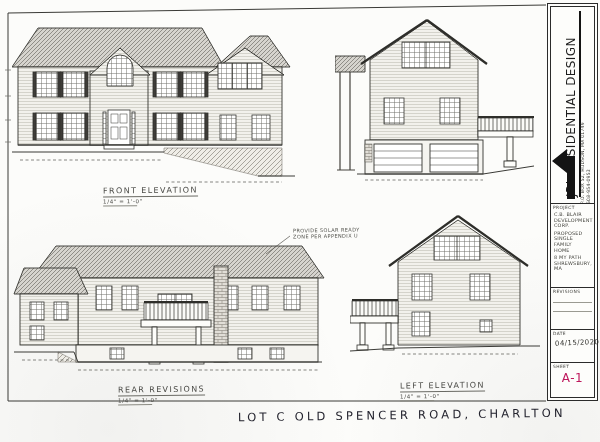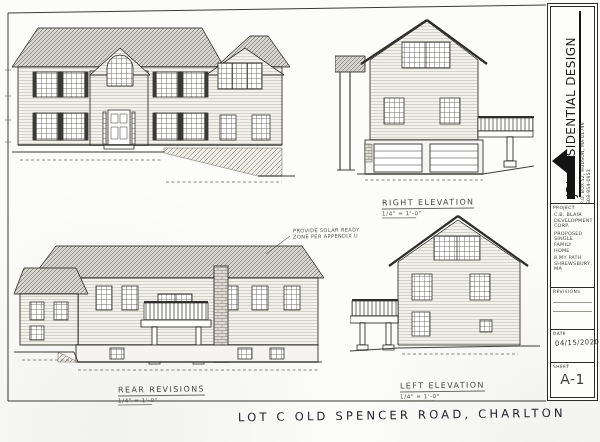--- a/index.html
+++ b/index.html
@@ -22,21 +22,21 @@
   .tb-inner{position:absolute;left:2px;top:2px;right:2px;bottom:2px;border:.8px solid #2b2b2b;}
   .tb-company{position:absolute;left:13px;top:190px;transform:rotate(-90deg);transform-origin:0 0;width:186px;
               font-size:12px;letter-spacing:.4px;white-space:nowrap;border-bottom:2.5px solid #141414;padding-bottom:1px;color:#1c1c1c;}
   .tb-address{position:absolute;left:29px;top:197px;transform:rotate(-90deg);transform-origin:0 0;width:108px;
               font-size:4.6px;line-height:5.6px;letter-spacing:.2px;white-space:nowrap;color:#3a3a36;}
   .tb-sec{position:absolute;left:0;right:0;border-top:1px solid #2b2b2b;padding:1px 2px;box-sizing:border-box;}
   .tb-h{font-size:4.4px;letter-spacing:.4px;color:#3b3b37;}
   .tb-lines{font-size:4.9px;line-height:5.6px;color:#45453f;margin:2px 0 0 1px;letter-spacing:.2px;}
   .tb-rule{border-bottom:.6px solid #9a9a92;height:8px;}
   .tb-date{font-size:7px;letter-spacing:.4px;color:#33332f;margin:3px 0 0 2px;transform:rotate(-2deg);}
-  .tb-sheet{font-size:14px;letter-spacing:.5px;color:#404040;text-align:center;margin-top:2px;}
+  .tb-sheet{font-size:12px;letter-spacing:.5px;color:#be185d;text-align:center;margin-top:2px;}
 </style>
 </head>
 <body>
 
 <div class="page">
 
   <svg width="0" height="0" style="position:absolute" aria-hidden="true">
     <defs>
       <pattern id="pat-roof" width="4" height="4" patternUnits="userSpaceOnUse">
         <rect width="4" height="4" fill="#d6d4ce"></rect>
@@ -130,20 +130,24 @@
       <rect x="92" y="121" width="30" height="4" fill="#fff"></rect>
     </g>
 
     <g>
       <path d="M6 121 H270" stroke="#33332f" stroke-width="1"></path>
       <path d="M152 124 H270 V152 H246 L152 129 Z" fill="url(#pat-ground)" stroke="#6a675f" stroke-width=".5"></path>
       <path d="M0 128 H152 M246 152 H283" stroke="#3a3a36" stroke-width="1" fill="none"></path>
       <path d="M8 136 H150 M154 158 H270" stroke="#55534e" stroke-width=".7" stroke-dasharray="3,2.5" fill="none"></path>
     </g>
   </svg>
+  <div class="elev-label" style="left:103px;top:178px">
+    <span class="t">FRONT ELEVATION</span>
+    <span class="s">1/4" = 1'-0"</span>
+  </div>
 
   <svg class="abs" style="left:335px;top:18px" width="205" height="180" viewBox="0 0 205 180">
     <g>
       <polygon points="0,38 30,38 30,54 0,54" fill="url(#pat-roof)" stroke="#33332f" stroke-width=".9"></polygon>
       <path d="M5 54 V152 M15 54 V152 M2 152 H20" stroke="#44423d" stroke-width="1.2" fill="none"></path>
     </g>
     <polygon points="35,42 92,3 143,42 143,122 35,122" fill="url(#pat-siding)" stroke="#33332f" stroke-width=".9"></polygon>
     <path d="M26 46 L92 2 M92 2 L152 46" stroke="#2e2e2a" stroke-width="2.2" fill="none"></path>
     <rect x="30" y="122" width="118" height="34" fill="#f5f4f0" stroke="#33332f" stroke-width=".9"></rect>
     <rect x="30" y="126" width="7" height="18" fill="url(#pat-brick)" stroke="#55534e" stroke-width=".5"></rect>
@@ -163,24 +167,20 @@
       <path d="M143 99 H199" stroke="#2e2e2a" stroke-width="1.8"></path>
       <rect x="143" y="113" width="55" height="6" fill="#fdfdfa" stroke="#33332f" stroke-width=".8"></rect>
       <rect x="172" y="119" width="6" height="24" fill="#fdfdfa" stroke="#33332f" stroke-width=".9"></rect>
       <rect x="169" y="143" width="12" height="6" fill="#fdfdfa" stroke="#33332f" stroke-width=".9"></rect>
     </g>
     <g>
       <path d="M22 156 H148 M148 156 L199 148" stroke="#3a3a36" stroke-width="1" fill="none"></path>
       <path d="M30 162 H148" stroke="#55534e" stroke-width=".7" stroke-dasharray="3,2.5"></path>
     </g>
   </svg>
-  <div class="elev-label" style="left:382px;top:190px">
-    <span class="t">RIGHT ELEVATION</span>
-    <span class="s">1/4" = 1'-0"</span>
-  </div>
 
   <svg class="abs" style="left:12px;top:210px" width="332" height="178" viewBox="0 0 332 178">
     <polygon points="20,68 312,68 290,36 44,36" fill="url(#pat-roof)" stroke="#33332f" stroke-width=".9"></polygon>
     <rect x="66" y="68" width="240" height="67" fill="url(#pat-siding)" stroke="#33332f" stroke-width=".9"></rect>
     <polygon points="2,84 76,84 64,58 12,58" fill="url(#pat-roof)" stroke="#33332f" stroke-width=".9"></polygon>
     <rect x="8" y="84" width="58" height="51" fill="url(#pat-siding)" stroke="#33332f" stroke-width=".9"></rect>
     <g stroke="#33332f" stroke-width=".8">
       <rect x="84" y="76" width="16" height="24" fill="url(#pat-glass)"></rect>
       <rect x="110" y="76" width="16" height="24" fill="url(#pat-glass)"></rect>
       <rect x="210" y="76" width="16" height="24" fill="url(#pat-glass)"></rect>

